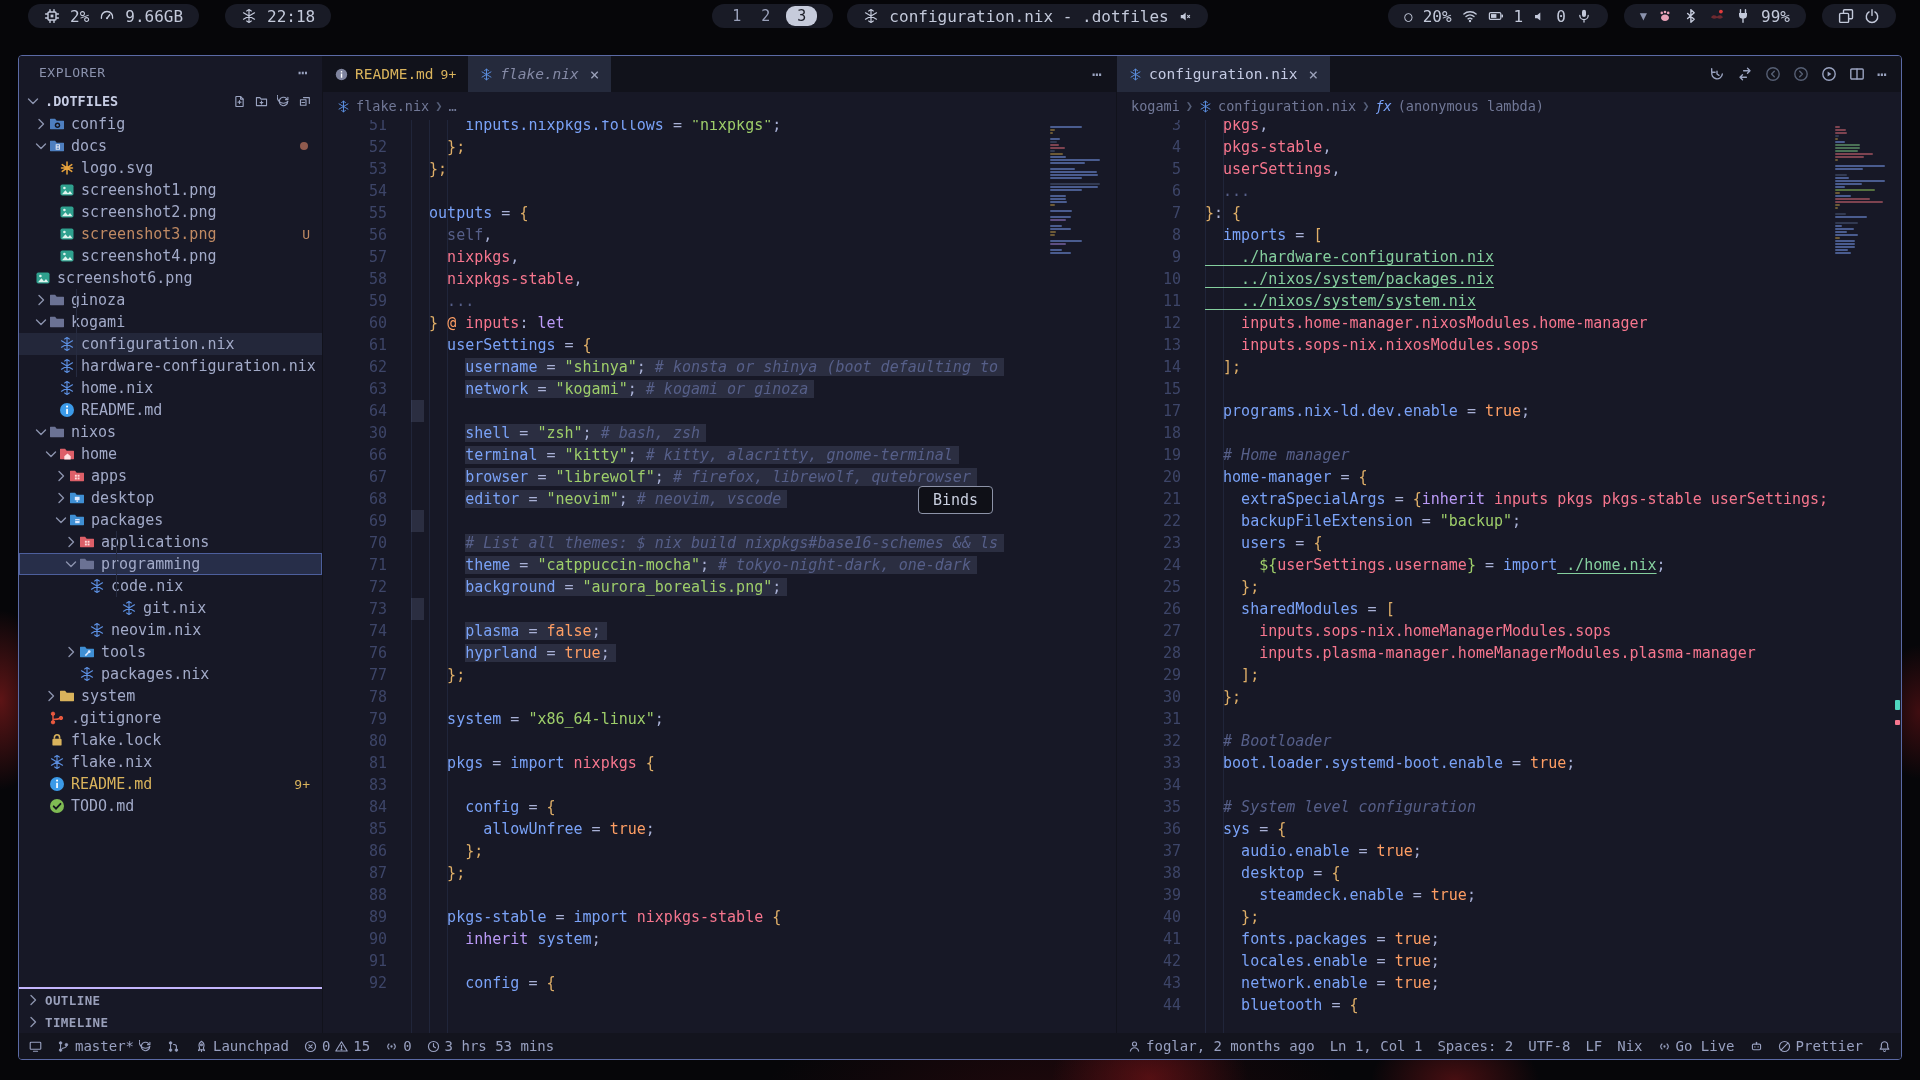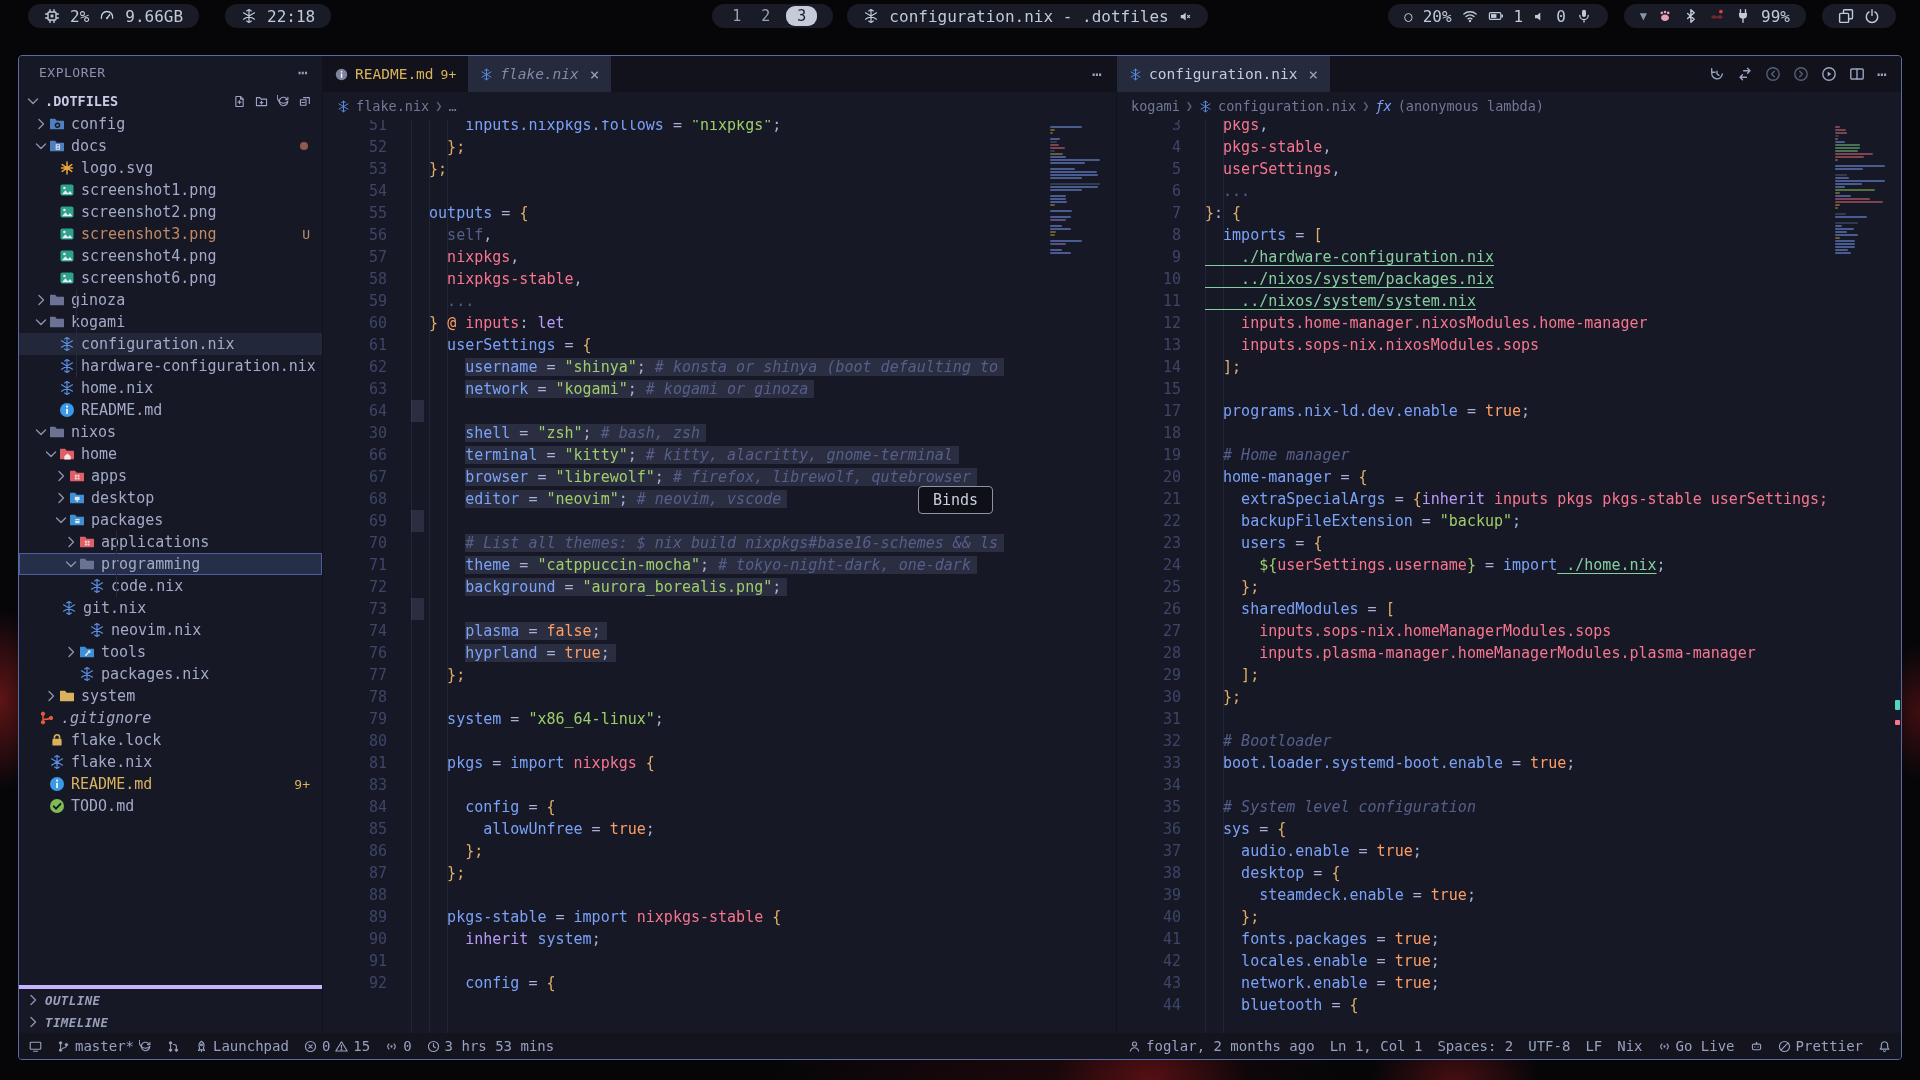--- a/index.html
+++ b/index.html
@@ -48,21 +48,21 @@
   .trow.selected{background:#23273a;}
   .trow.focused{background:#272e49;outline:1px solid #4d5f9d;outline-offset:-1px;}
   .tarrow{width:16px;height:16px;flex:none;color:#8b92ad;display:inline-flex;}
   .tarrow svg{width:16px;height:16px;}
   .ticon{width:16px;height:16px;margin-right:6px;flex:none;display:inline-flex;}
   .ticon svg{width:16px;height:16px;}
   .tlabel{flex:1;white-space:nowrap;overflow:hidden;color:#a2aac8;}
   .tbadge{padding-right:12px;font-size:13px;color:#9aa3c0;}
   .tdot{width:8px;height:8px;border-radius:50%;background:#8f5a4e;margin-right:14px;flex:none;}
   .tguide{position:absolute;width:1px;background:#262b40;}
-  .sb-bottom{border-top:4px solid #c4b5fd;font-style:italic;}
+  .sb-bottom{border-top:2px solid #c4b5fd;}
   .sb-sec{height:22px;display:flex;align-items:center;gap:4px;padding-left:6px;font-size:12.5px;
           font-weight:bold;color:#9aa0bb;letter-spacing:.4px;}
   
   .egroup{display:flex;flex-direction:column;min-width:0;position:relative;}
   .eg-mid{width:793px;flex:none;border-left:1px solid #11121b;}
   .eg-right{flex:1;border-left:1px solid #11121b;}
   .tabbar{height:36px;background:#11121b;display:flex;align-items:stretch;flex:none;}
   .tab{display:flex;align-items:center;gap:7px;padding:0 12px;font-size:14.5px;color:#7f849e;}
   .tab .close{color:#9aa0b8;font-size:16px;margin-left:4px;}
   .tab.active{background:#252a3c;}
@@ -360,21 +360,21 @@
             <span class="tarrow"></span>
             <span class="ticon" style="color: rgb(47, 160, 142);">
               <svg viewBox="0 0 16 16">
                 <rect x="1.5" y="2.5" width="13" height="11" rx="1.8" fill="currentColor"></rect>
                 <circle cx="5.4" cy="6" r="1.3" fill="#dff3ee"></circle>
                 <path d="M3 12.2l3.4-4 2.6 3 2-2.2 2.4 3.2z" fill="#dff3ee"></path>
               </svg>
             </span>
             <span class="tlabel">screenshot4.png</span>
           </div>
-          <div class="trow" style="padding-left: 24px;">
+          <div class="trow" style="">
             <span class="tarrow"></span>
             <span class="ticon" style="color: rgb(47, 160, 142);">
               <svg viewBox="0 0 16 16">
                 <rect x="1.5" y="2.5" width="13" height="11" rx="1.8" fill="currentColor"></rect>
                 <circle cx="5.4" cy="6" r="1.3" fill="#dff3ee"></circle>
                 <path d="M3 12.2l3.4-4 2.6 3 2-2.2 2.4 3.2z" fill="#dff3ee"></path>
               </svg>
             </span>
             <span class="tlabel">screenshot6.png</span>
           </div>
@@ -552,21 +552,21 @@
           </div>
           <div class="trow" style="padding-left: 54px;">
             <span class="tarrow"></span>
             <span class="ticon" style="color: rgb(92, 143, 224);">
               <svg viewBox="0 0 16 16" fill="none" stroke="currentColor" stroke-width="1.2" stroke-linecap="round" stroke-linejoin="round">
                 <path d="M8 1.6v12.8M2.5 4.8l11 6.4M13.5 4.8l-11 6.4M8 1.6L5.7 3M8 1.6L10.3 3M8 14.4l-2.3-1.4M8 14.4l2.3-1.4"></path>
               </svg>
             </span>
             <span class="tlabel">code.nix</span>
           </div>
-          <div class="trow" style="padding-left: 26px;">
+          <div class="trow" style="padding-left: 86px;">
             <span class="tarrow"></span>
             <span class="ticon" style="color: rgb(92, 143, 224);">
               <svg viewBox="0 0 16 16" fill="none" stroke="currentColor" stroke-width="1.2" stroke-linecap="round" stroke-linejoin="round">
                 <path d="M8 1.6v12.8M2.5 4.8l11 6.4M13.5 4.8l-11 6.4M8 1.6L5.7 3M8 1.6L10.3 3M8 14.4l-2.3-1.4M8 14.4l2.3-1.4"></path>
               </svg>
             </span>
             <span class="tlabel">git.nix</span>
           </div>
           <div class="trow" style="padding-left: 54px;">
             <span class="tarrow"></span>
@@ -607,21 +607,21 @@
                 <path d="M6 3.5l4.5 4.5L6 12.5"></path>
               </svg>
             </span>
             <span class="ticon" style="color: rgb(217, 179, 92);">
               <svg viewBox="0 0 16 16" fill="currentColor" stroke="none">
                 <path d="M1.5 2.8h4.6l1.6 1.9h6.8c.3 0 .5.2.5.5v7.5c0 .3-.2.5-.5.5H1.5c-.3 0-.5-.2-.5-.5V3.3c0-.3.2-.5.5-.5z"></path>
               </svg>
             </span>
             <span class="tlabel">system</span>
           </div>
-          <div class="trow" style="padding-left: 4px; font-style: italic;">
+          <div class="trow" style="padding-left: 14px;">
             <span class="tarrow"></span>
             <span class="ticon" style="color: rgb(232, 89, 63);">
               <svg viewBox="0 0 16 16" stroke="currentColor" fill="currentColor">
                 <circle cx="4" cy="3.8" r="1.7"></circle>
                 <circle cx="4" cy="12.2" r="1.7"></circle>
                 <circle cx="12" cy="8" r="1.7"></circle>
                 <path d="M4 5.5v4.8M4 9.5c3.5 0 6-.5 8-1.5" fill="none" stroke-width="1.4"></path>
               </svg>
             </span>
             <span class="tlabel">.gitignore</span>

